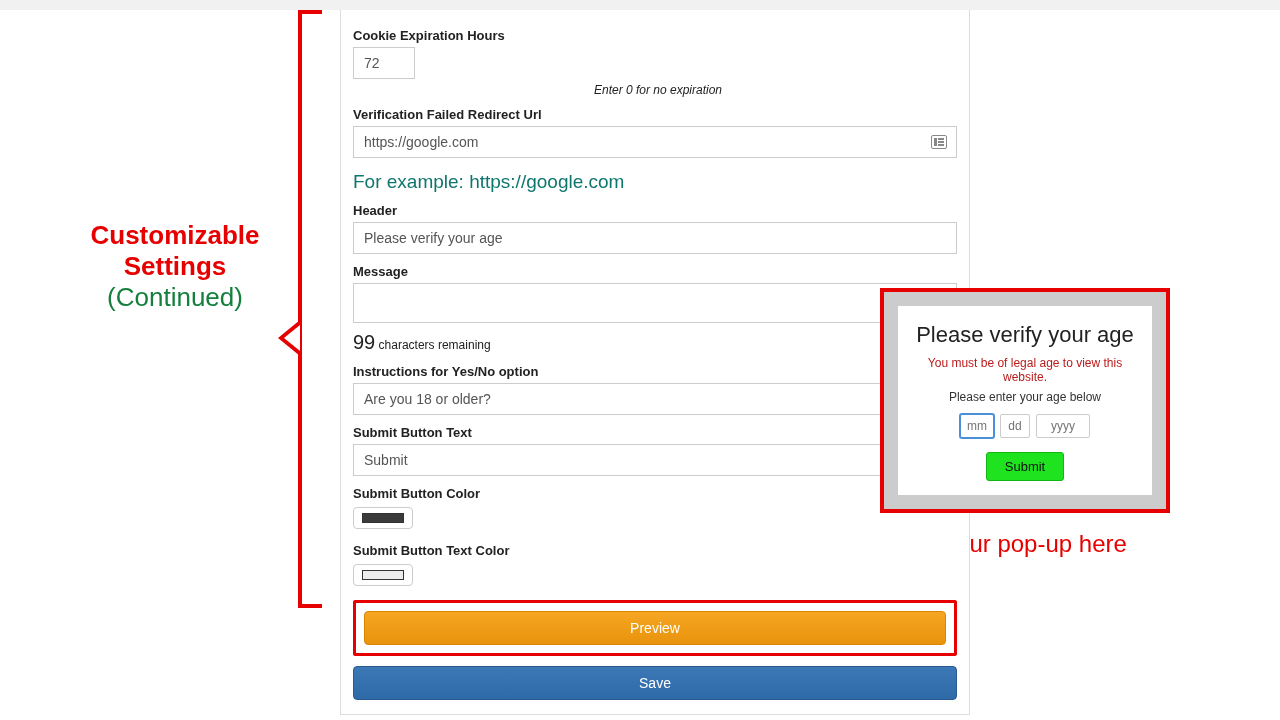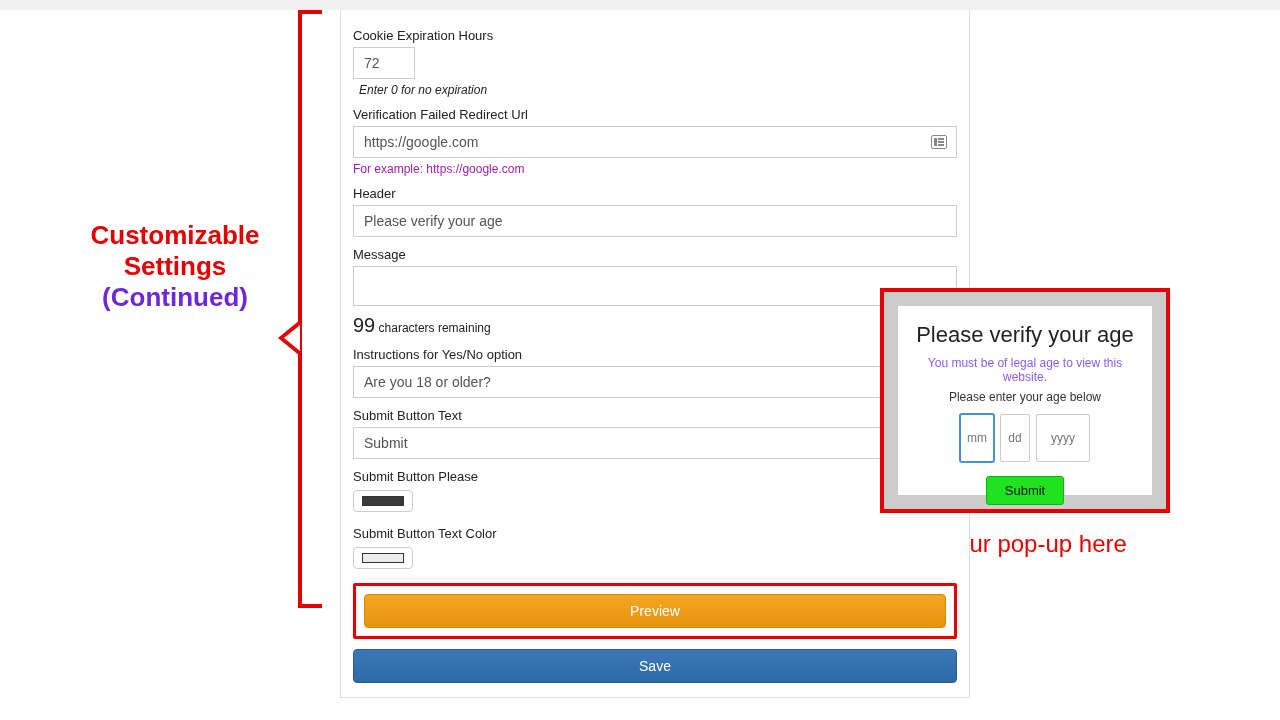--- a/index.html
+++ b/index.html
@@ -19,21 +19,21 @@
   .left-callout {
     position: absolute;
     left: 60px;
     top: 220px;
     text-align: center;
     font-size: 26px;
     line-height: 1.2;
     width: 230px;
   }
   .left-callout .bold { font-weight: 700; color: #e60000; }
-  .left-callout .paren { color: #6d28d9; font-weight: 700; }
+  .left-callout .paren { color: #15803d; font-weight: 400; }
   .preview-callout {
     position: absolute;
     left: 852px;
     top: 530px;
     color: #e60000;
     font-size: 24px;
   }
   
   .bracket {
     position: absolute;
@@ -85,37 +85,38 @@
   .panel {
     position:absolute;
     left:340px; top:10px;
     width:630px;
     border:1px solid #ddd;
     border-top:none;
     background:#fff;
     padding: 8px 12px 14px 12px;
   }
   .field-label {
-    font-weight:400;
+    font-weight:700;
     font-size:13px;
     color:#222;
     margin-top:10px;
     margin-bottom:4px;
   }
   .help {
     font-size:12px;
     color:#222;
     font-style:italic;
     margin-top:4px;
     margin-left:6px;
+    text-align:center;
   }
   .subhelp {
-    font-size:12px;
-    color:#a21caf;
-    margin-top:4px;
+    font-size:19px;
+    color:#0f766e;
+    margin-top:13px;
   }
   .input, .textarea {
     width:100%;
     border:1px solid #ccc;
     border-radius:0;
     padding:7px 10px;
     font-size:14px;
     color:#555;
     background:#fff;
   }
@@ -210,39 +211,39 @@
     position:relative;
   }
   .popup-title{
     font-size:22px;
     color:#222;
     font-weight:400;
     margin-bottom:8px;
   }
   .popup-msg{
     font-size:12px;
-    color:#8b5cf6;
+    color:#b91c1c;
     margin-bottom:6px;
   }
   .popup-instr{
     font-size:12px;
     color:#333;
     margin-bottom:10px;
   }
   .date-inputs{
     display:flex;
     justify-content:center;
     gap:6px;
     margin-bottom:14px;
   }
   .date-inputs input{
     border:1px solid #ccc;
     border-radius:2px;
     font-size:12px;
-    padding:16px 0;
+    padding:4px 0;
     text-align:center;
     color:#888;
   }
   .date-inputs input.mm{ width:34px; border:1px solid #4a90d9; box-shadow:0 0 0 1px #4a90d9; }
   .date-inputs input.dd{ width:30px; }
   .date-inputs input.yy{ width:54px; }
   .popup-submit{
     background:#1ee31e;
     color:#111;
     border:1px solid #13b513;
@@ -292,21 +293,21 @@
     <span class="num">99</span>
     <span>characters remaining</span>
   </div>
 
   <div class="field-label">Instructions for Yes/No option</div>
   <input class="input" value="Are you 18 or older?" style="">
 
   <div class="field-label">Submit Button Text</div>
   <input class="input" value="Submit" style="">
 
-  <div class="field-label">Submit Button Please</div>
+  <div class="field-label">Submit Button Color</div>
   <div class="color-swatch-wrap">
     <span class="color-swatch" style="background:#3a3a3a"></span>
   </div>
 
   <div class="field-label">Submit Button Text Color</div>
   <div class="color-swatch-wrap">
     <span class="color-swatch" style="background:#ececec"></span>
   </div>
 
   <div class="preview-highlight">

